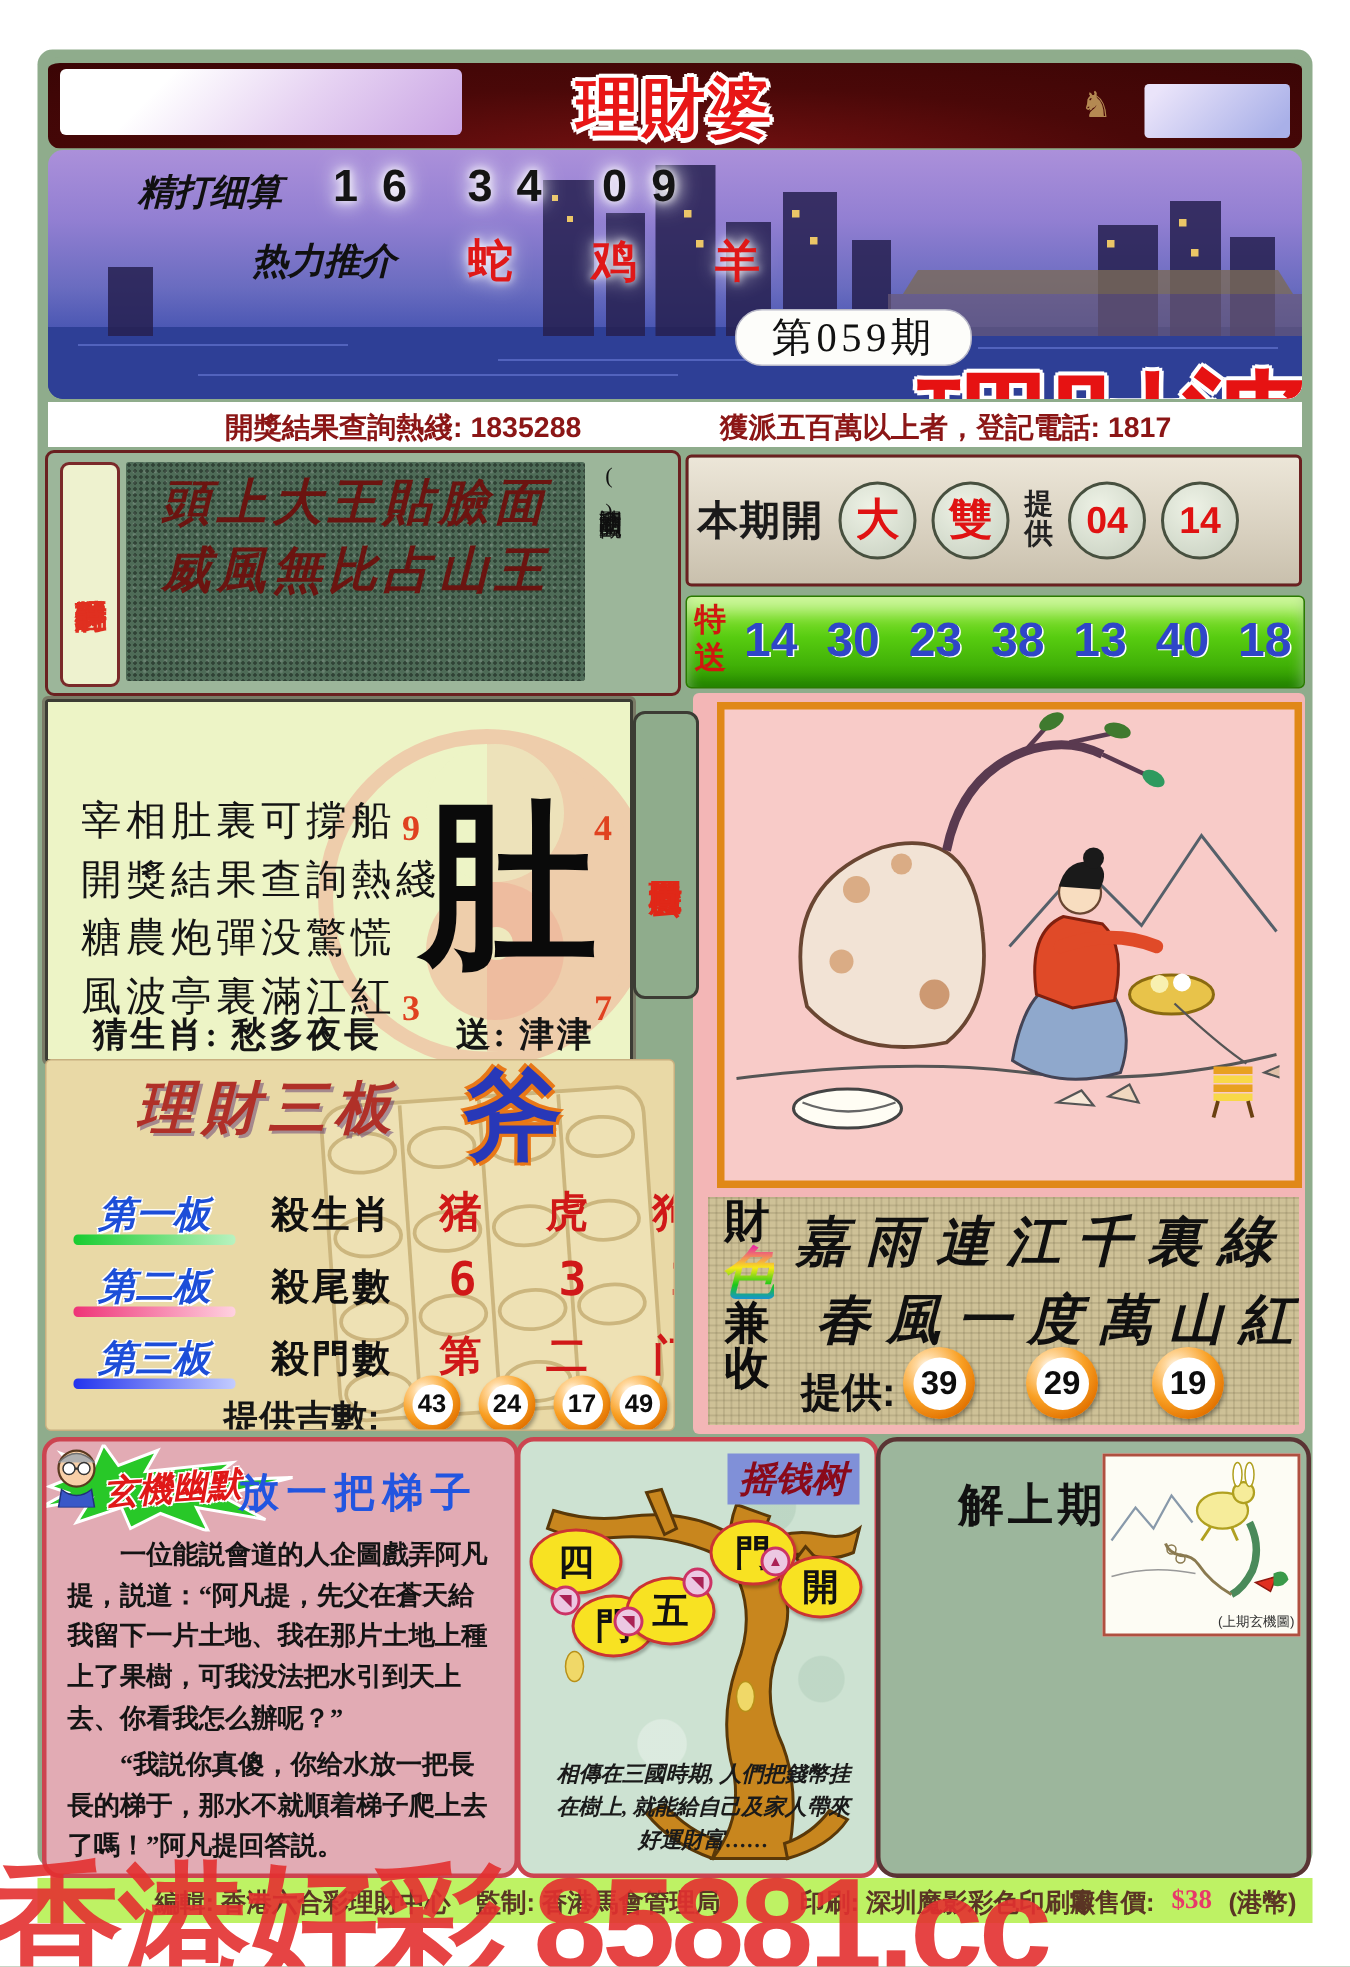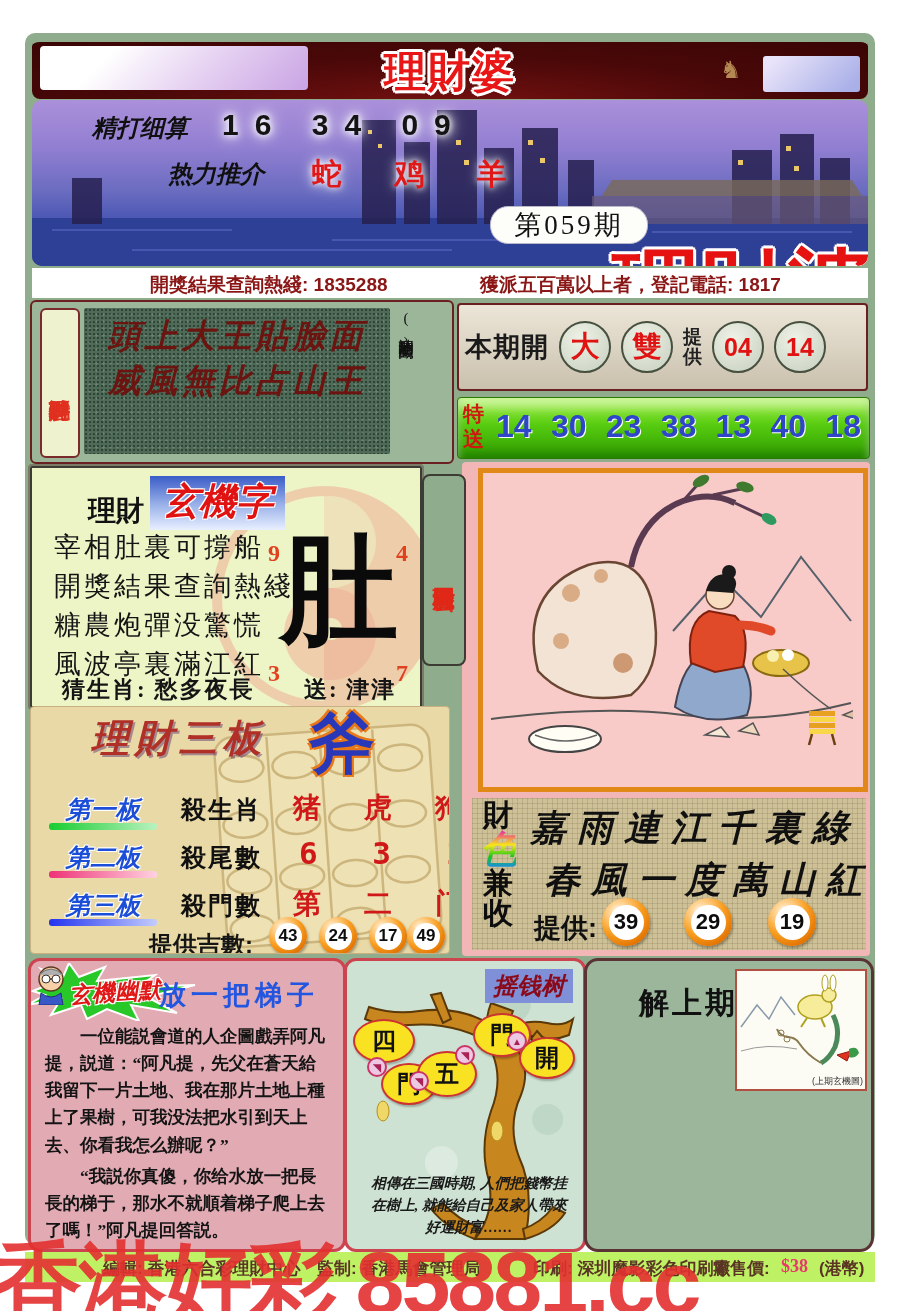--- a/index.html
+++ b/index.html
@@ -265,24 +265,20 @@
     <span>40</span>
     <span>18</span>
   </div>
 </div>
 
 <div id="word-panel" class="abs">
   <div id="yy-outer" class="abs yinyang"></div>
   <div id="yy-top" class="abs yinyang"></div>
   <div id="yy-bot" class="abs yinyang"></div>
   <div id="yy-dot" class="abs yinyang"></div>
-  <div id="word-header" class="abs">
-    <span class="pre serif">理財</span>
-    <span class="strip"><b class="outline-w">玄機字</b></span>
-  </div>
   <div class="abs word-poem serif">
     <div>宰相肚裏可撐船</div>
     <div>開獎結果查詢熱綫</div>
     <div>糖農炮彈没驚慌</div>
     <div>風波亭裏滿江紅</div>
   </div>
   <span class="abs corner serif" style="left:236px;top:72px;">9</span>
   <span class="abs corner serif" style="left:364px;top:72px;">4</span>
   <span class="abs corner serif" style="left:236px;top:192px;">3</span>
   <span class="abs corner serif" style="left:364px;top:192px;">7</span>

